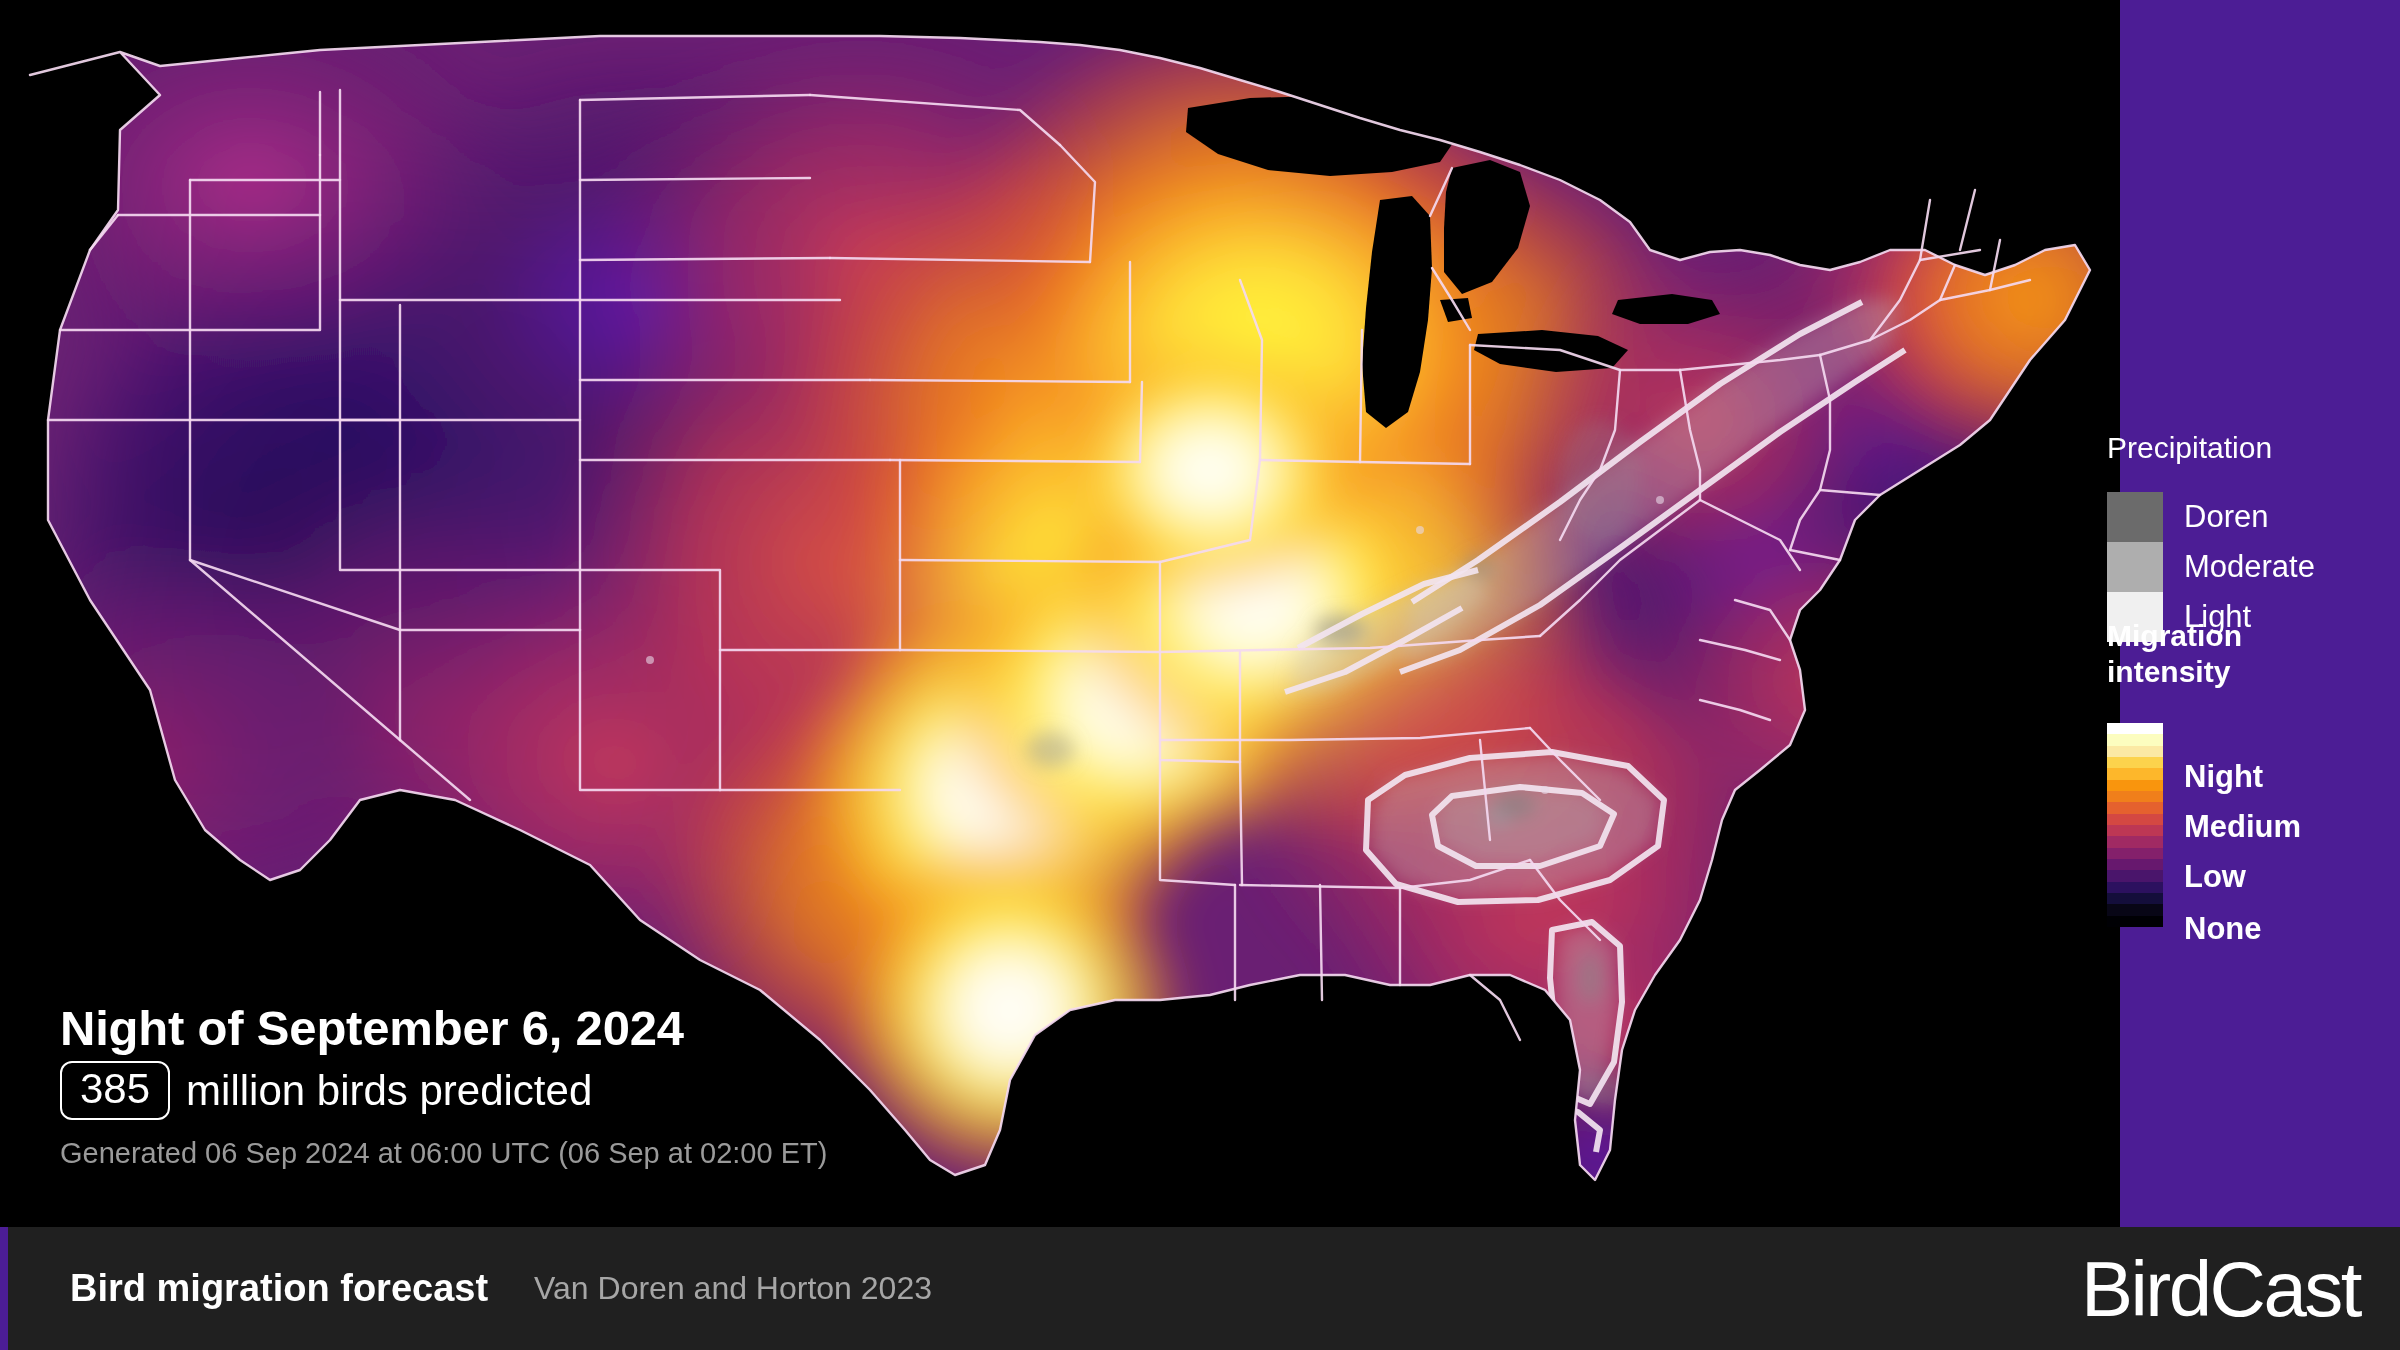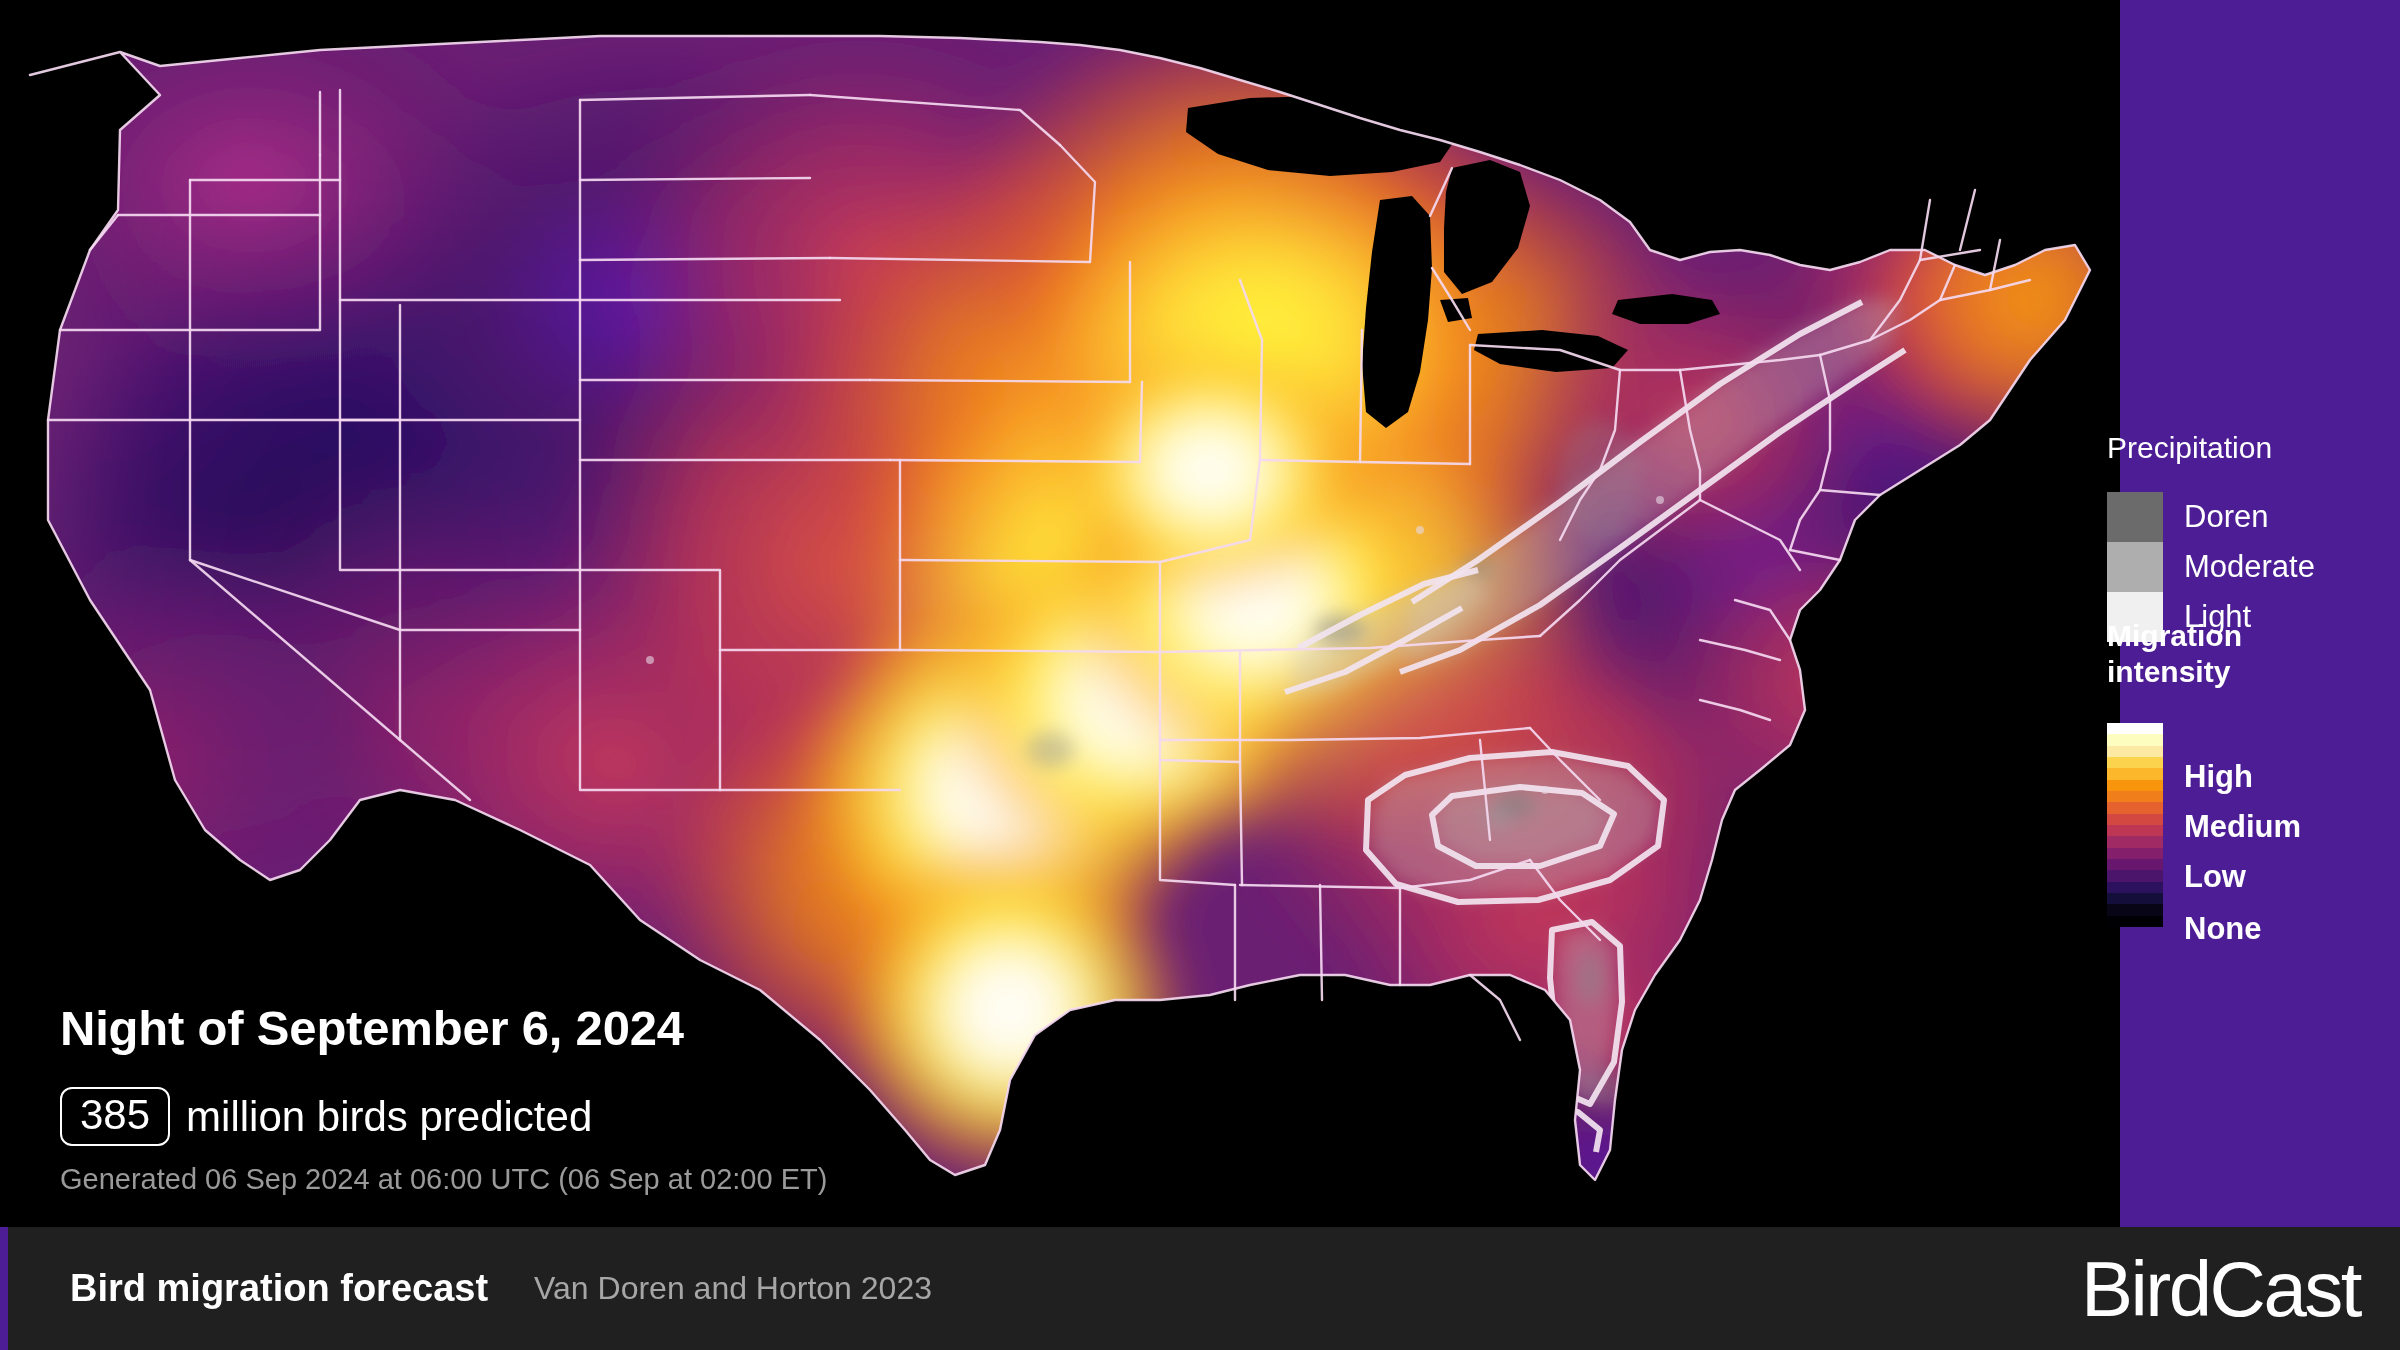--- a/index.html
+++ b/index.html
@@ -92,21 +92,21 @@
     font-size: 49px;
     font-weight: bold;
     letter-spacing: -0.2px;
     line-height: 56px;
     margin: 0;
     text-shadow: 0 0 8px rgba(0,0,0,0.85);
   }
   #prediction-line {
     display: flex;
     align-items: center;
-    margin-top: 31px;
+    margin-top: 5px;
   }
   #bird-count-badge {
     border: 2px solid #ffffff;
     border-radius: 12px;
     padding: 3px 18px 6px 18px;
     color: #ffffff;
     font-size: 42px;
     line-height: 46px;
     background: rgba(0,0,0,0.35);
   }
@@ -553,21 +553,21 @@
           <div class="mig-step" style="height: 11.3333px; background: rgb(160, 42, 99);"></div>
           <div class="mig-step" style="height: 11.3333px; background: rgb(132, 32, 107);"></div>
           <div class="mig-step" style="height: 11.3333px; background: rgb(103, 24, 110);"></div>
           <div class="mig-step" style="height: 11.3333px; background: rgb(74, 21, 107);"></div>
           <div class="mig-step" style="height: 11.3333px; background: rgb(44, 17, 95);"></div>
           <div class="mig-step" style="height: 11.3333px; background: rgb(20, 14, 59);"></div>
           <div class="mig-step" style="height: 11.3333px; background: rgb(8, 6, 22);"></div>
           <div class="mig-step" style="height: 11.3333px; background: rgb(0, 0, 4);"></div>
         </div>
       <div id="mig-labels">
-          <div class="mig-label" style="top: 38px;">High</div>
+          <div class="mig-label" style="top: 38px;">Night</div>
           <div class="mig-label" style="top: 88px;">Medium</div>
           <div class="mig-label" style="top: 138px;">Low</div>
           <div class="mig-label" style="top: 190px;">None</div>
         </div>
     </div>
   </div>
 
   <div id="title-block">
     <div id="forecast-date">Night of September 6, 2024</div>
     <div id="prediction-line">

